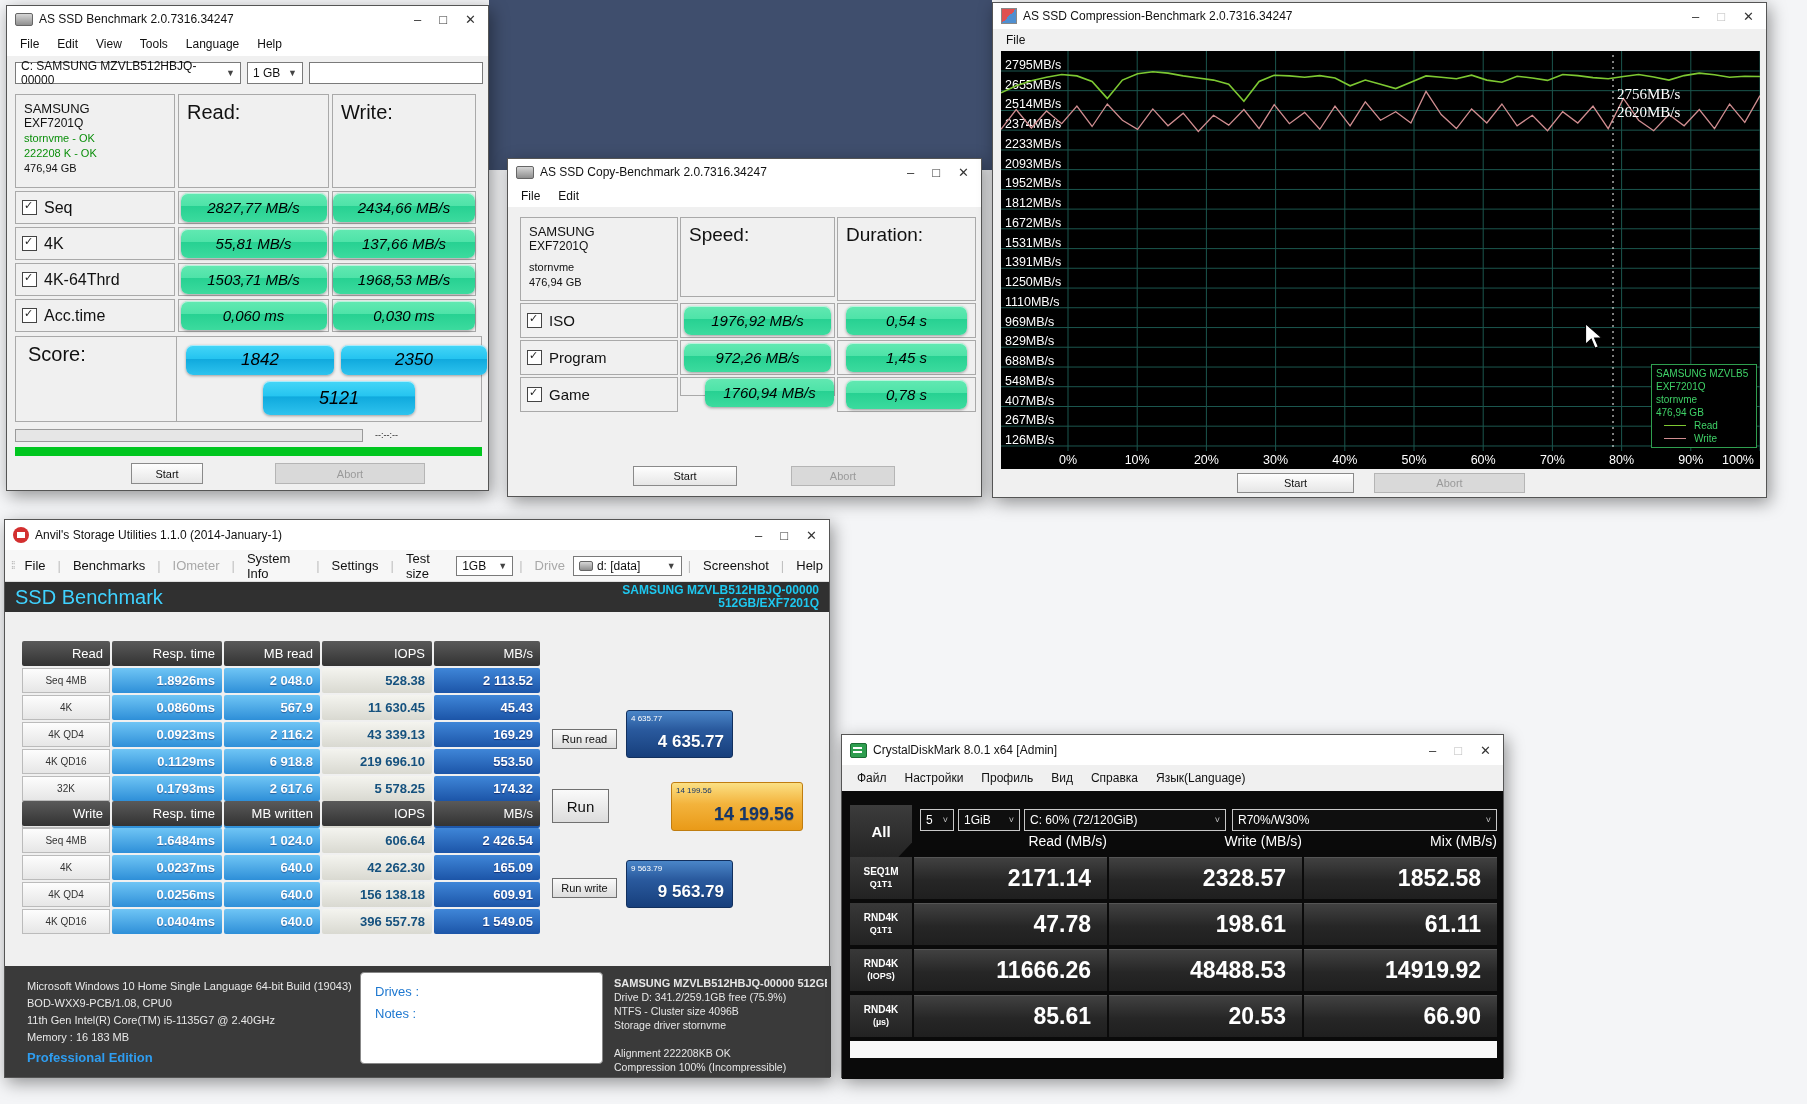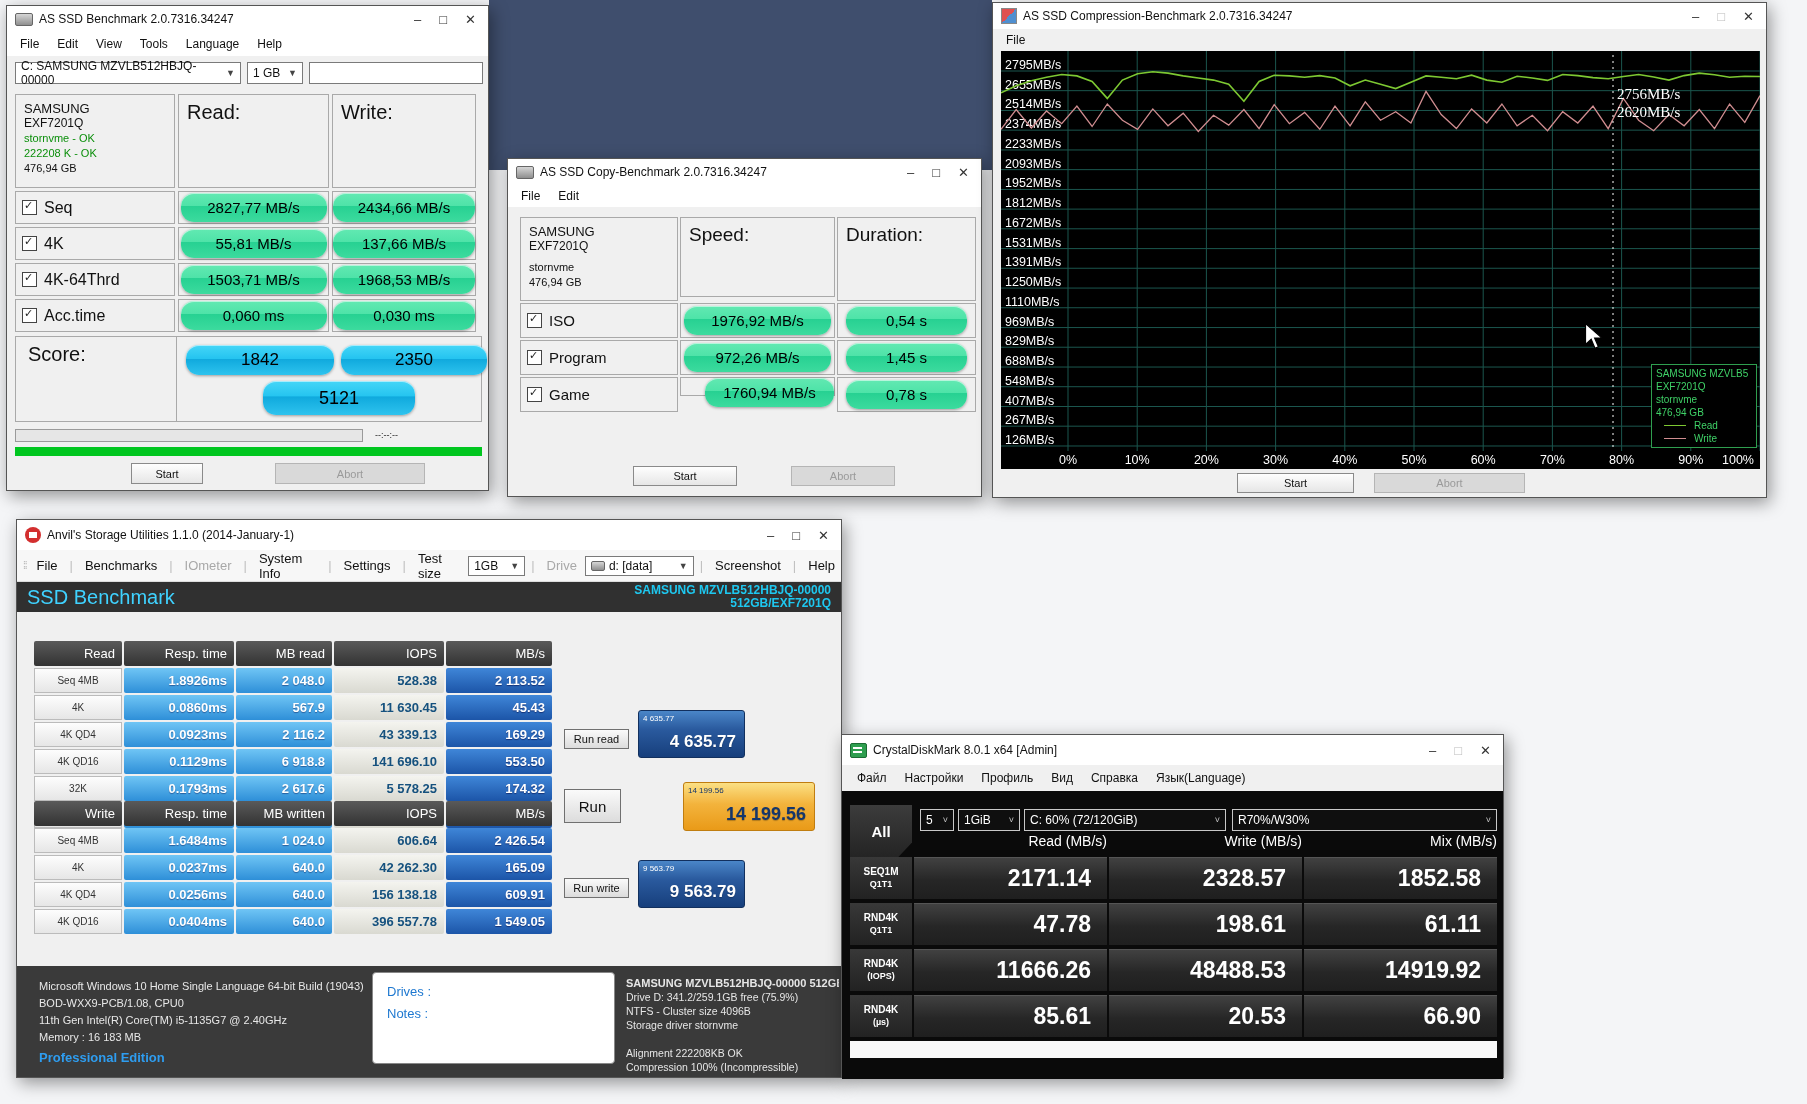--- a/index.html
+++ b/index.html
@@ -24,23 +24,23 @@
   .txt{position:absolute;height:22px;border:1px solid #7a7a7a;background:#fff;box-sizing:border-box;font-size:12px;padding:0 4px;}
   .cell{border:1px solid #a9a9a9;background:#f0f0f0;box-sizing:border-box;}
   .asgrid{position:absolute;left:8px;top:88px;display:grid;grid-template-columns:160px 151px 144px;gap:3px;}
   .devline{font-size:11px;color:#111;line-height:15px;}
   .ok{color:#0b8f0b;}
   .colhdr{font-size:20px;color:#111;padding:6px 8px;}
   .rowcell{height:33px;display:flex;align-items:center;}
   .rowlabel{padding-left:6px;gap:7px;font-size:16px;color:#111;}
   .cb{width:13px;height:13px;border:1px solid #444;background:#fff;position:relative;flex:none;}
   .cb::after{content:"✓";position:absolute;left:1px;top:-2px;font-size:11px;color:#222;}
-  .pill{width:146px;height:29px;margin:auto;border-radius:13px;display:flex;align-items:center;justify-content:center;font-size:15px;color:#000;
+  .pill{width:146px;height:29px;margin:auto;border-radius:7px;display:flex;align-items:center;justify-content:center;font-size:15px;color:#000;
     background:linear-gradient(180deg,#62e9b2 0%,#4ee3a8 45%,#27d192 46%,#3cdb9e 100%);
-    box-shadow:0 1px 3px rgba(0,0,0,.35), inset 0 1px 0 rgba(255,255,255,.55);}
+    box-shadow:0 1px 3px rgba(0,0,0,.35), inset 0 1px 0 rgba(255,255,255,.55);font-style:italic;}
   .bluepill{background:linear-gradient(180deg,#45d6f7 0%,#25c4f0 45%,#0fa9dd 46%,#2ec3ee 100%);font-size:17px;}
   .btn{position:absolute;height:21px;background:linear-gradient(#fefefe,#e6e6e6);border:1px solid #8a8a8a;font-size:11px;color:#111;display:flex;align-items:center;justify-content:center;box-sizing:border-box;}
   .btn.disabled{color:#9a9a9a;background:#d9d9d9;border-color:#b5b5b5;}
   .chartwrap{position:absolute;left:8px;top:48px;width:759px;height:418px;background:#000;}
   .legend{position:absolute;left:650px;top:313px;width:106px;border:1px solid #2f9e4f;background:#000;color:#3fd167;font-size:10px;line-height:13px;padding:2px 4px;box-sizing:border-box;}
   .legrow{display:flex;align-items:center;gap:8px;padding-left:8px;}
   .swatch{display:inline-block;width:22px;height:0;border-top:1px solid;}
   
   .anv-toolbar{position:absolute;left:0;top:30px;width:100%;height:32px;background:#f7f7f7;display:flex;align-items:center;font-size:13px;color:#111;gap:2px;padding-left:6px;box-sizing:border-box;border-bottom:1px solid #ddd;}
   .anv-sep{color:#c0c0c0;padding:0 4px;}
@@ -336,21 +336,21 @@
           <div class="legrow">
             <span class="swatch" style="border-top-color: rgb(208, 141, 144);"></span>
             <span>Write</span>
           </div>
         </div>
     </div>
     <div class="btn" style="left:244px;top:470px;width:117px;height:20px;">Start</div>
     <div class="btn disabled" style="left:381px;top:470px;width:151px;height:20px;">Abort</div>
   </section>
 
-  <section class="win" style="left:16px;top:519px;width:826px;height:559px;">
+  <section class="win" style="left:4px;top:519px;width:826px;height:559px;">
     <header class="titlebar" style="height:30px;">
       <span class="anvil-ico"></span>
       <span class="title">Anvil's Storage Utilities 1.1.0 (2014-January-1)</span>
       <span class="winbtns">
         <span class="wbtn">–</span>
         <span class="wbtn">□</span>
         <span class="wbtn">✕</span>
       </span>
     </header>
     <div class="anv-toolbar">
@@ -408,21 +408,21 @@
         <div class="c-iops">11 630.45</div>
         <div class="c-mbs">45.43</div>
         <div class="c-lab">4K QD4</div>
         <div class="c-blue">0.0923ms</div>
         <div class="c-blue">2 116.2</div>
         <div class="c-iops">43 339.13</div>
         <div class="c-mbs">169.29</div>
         <div class="c-lab">4K QD16</div>
         <div class="c-blue">0.1129ms</div>
         <div class="c-blue">6 918.8</div>
-        <div class="c-iops">141 696.10</div>
+        <div class="c-iops">219 696.10</div>
         <div class="c-mbs">553.50</div>
         <div class="c-lab">32K</div>
         <div class="c-blue">0.1793ms</div>
         <div class="c-blue">2 617.6</div>
         <div class="c-iops">5 578.25</div>
         <div class="c-mbs">174.32</div>
         <div class="c-lab">128K</div>
         <div class="c-blue">0.2643ms</div>
         <div class="c-blue">7 100.1</div>
         <div class="c-iops">3 782.95</div>

